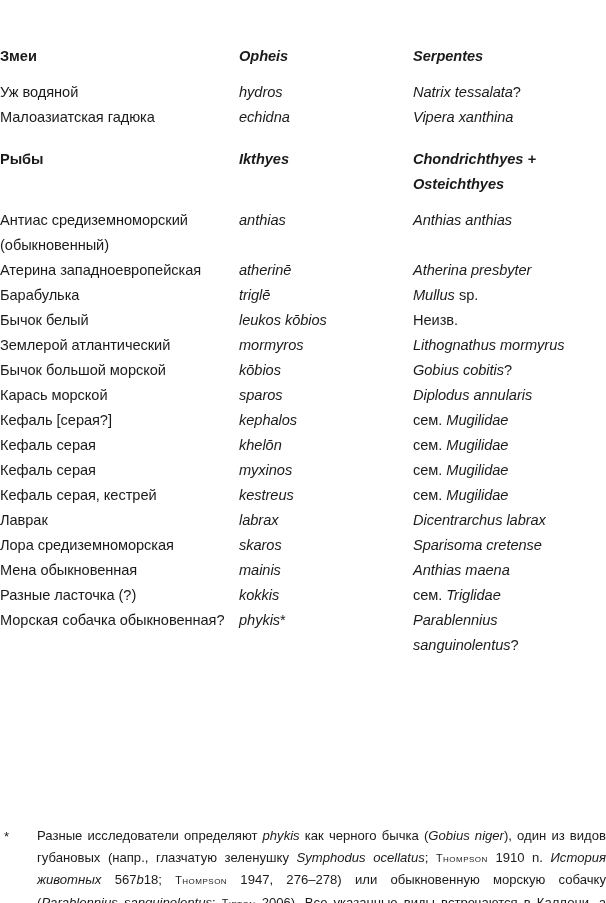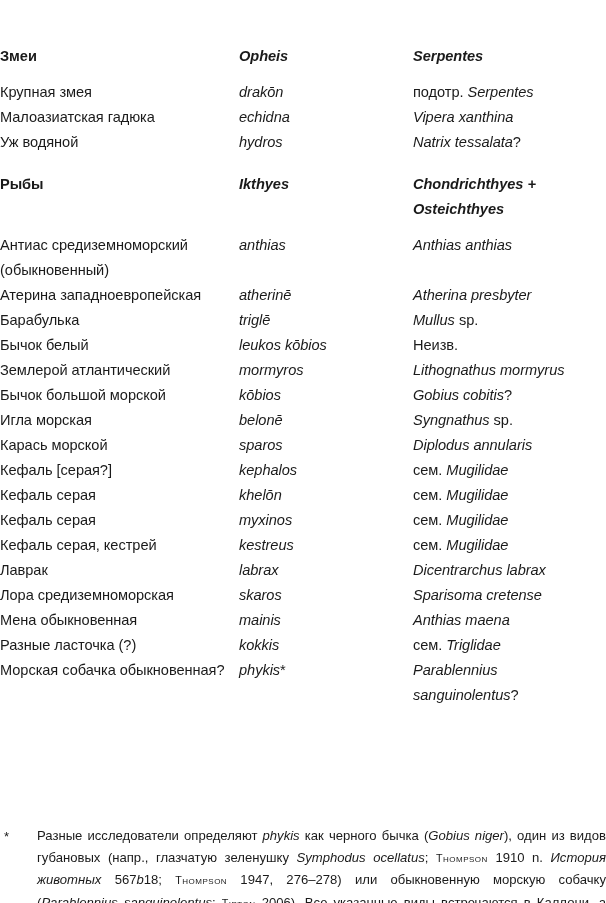--- a/index.html
+++ b/index.html
@@ -126,36 +126,31 @@
 
       <tr class="group">
         <td class="col-ru">Змеи</td>
         <td class="col-gr">Opheis</td>
         <td class="col-lat">Serpentes</td>
       </tr>
       <tr class="spacer-row-sm">
           <td colspan="3"></td>
         </tr>
 
-      <tr>
-        <td class="col-ru">Крупная змея</td>
-        <td class="col-gr">drakōn</td>
-        <td class="col-lat"><span class="rom">подотр. </span><i>Serpentes</i><span class="rom"></span></td>
+
+      <tr>
+        <td class="col-ru">Уж водяной</td>
+        <td class="col-gr">hydros</td>
+        <td class="col-lat"><span class="rom"></span><i>Natrix tessalata</i><span class="rom">?</span></td>
       </tr>
 
       <tr>
         <td class="col-ru">Малоазиатская гадюка</td>
         <td class="col-gr">echidna</td>
         <td class="col-lat"><span class="rom"></span><i>Vipera xanthina</i><span class="rom"></span></td>
-      </tr>
-
-      <tr>
-        <td class="col-ru">Уж водяной</td>
-        <td class="col-gr">hydros</td>
-        <td class="col-lat"><span class="rom"></span><i>Natrix tessalata</i><span class="rom">?</span></td>
       </tr>
 
       <tr class="spacer-row">
           <td colspan="3"></td>
         </tr>
 
       <tr class="group">
         <td class="col-ru">Рыбы</td>
         <td class="col-gr">Ikthyes</td>
         <td class="col-lat">Chondrichthyes + Osteichthyes</td>
@@ -193,25 +188,20 @@
         <td class="col-gr">mormyros</td>
         <td class="col-lat"><span class="rom"></span><i>Lithognathus mormyrus</i><span class="rom"></span></td>
       </tr>
 
       <tr>
         <td class="col-ru">Бычок большой морской</td>
         <td class="col-gr">kōbios</td>
         <td class="col-lat"><span class="rom"></span><i>Gobius cobitis</i><span class="rom">?</span></td>
       </tr>
 
-      <tr>
-        <td class="col-ru">Игла морская</td>
-        <td class="col-gr">belonē</td>
-        <td class="col-lat"><span class="rom"></span><i>Syngnathus</i><span class="rom"> sp.</span></td>
-      </tr>
 
       <tr>
         <td class="col-ru">Карась морской</td>
         <td class="col-gr">sparos</td>
         <td class="col-lat"><span class="rom"></span><i>Diplodus annularis</i><span class="rom"></span></td>
       </tr>
 
       <tr>
         <td class="col-ru">Кефаль [серая?]</td>
         <td class="col-gr">kephalos</td>

